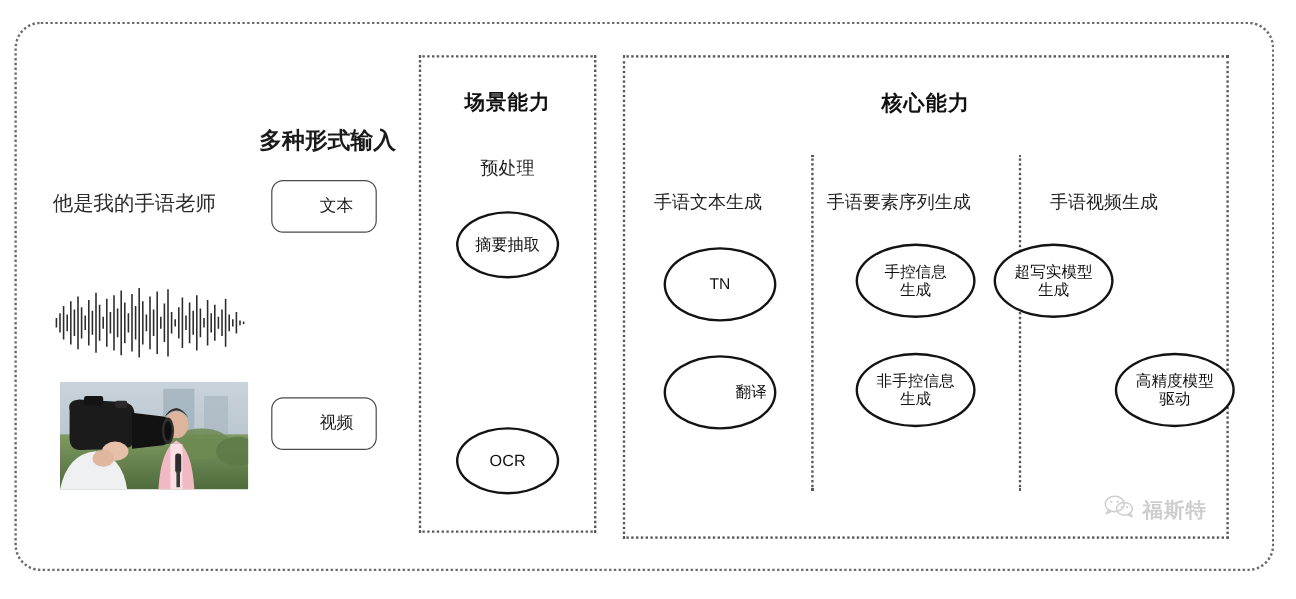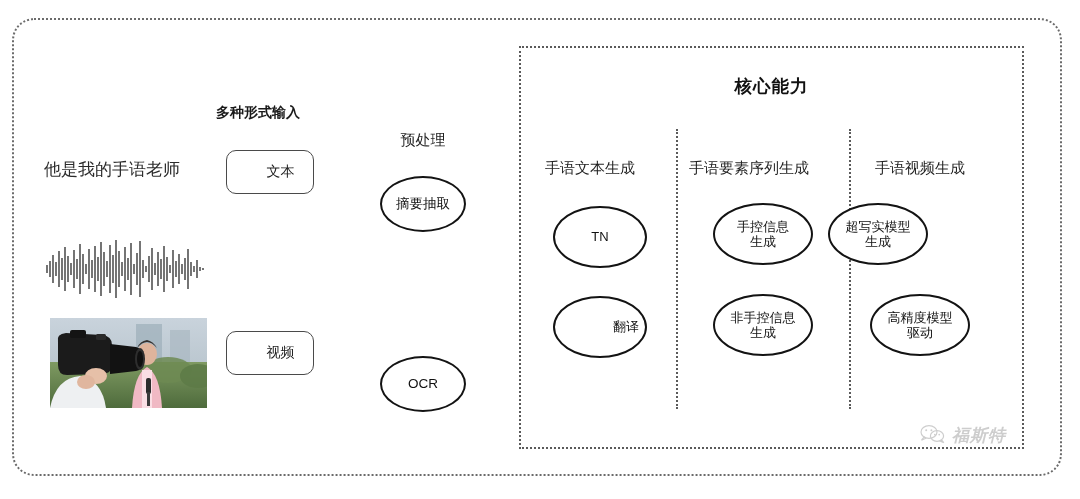--- a/index.html
+++ b/index.html
@@ -62,21 +62,21 @@
     color: #111;
   }
   #scenario-title { top: 26px; }
   #core-title { top: 26px; font-size: 17.5px; }
 
   
   #inputs-heading {
     position: absolute;
     left: 216px;
     top: 104px;
-    font-size: 14px;
+    font-size: 19px;
     font-weight: bold;
     color: #1a1a1a;
     white-space: nowrap;
   }
 
   #sample-text {
     position: absolute;
     left: 44px;
     top: 158px;
     font-size: 17px;
@@ -187,32 +187,31 @@
   }
   #divider-1 { left: 676px; }
   #divider-2 { left: 849px; }
 
   
   #e-tn        { left: 553px; top: 206px; }
   #e-translate { left: 553px; top: 296px; justify-content: flex-end; }
   #e-manual    { left: 713px; top: 203px; }
   #e-nonmanual { left: 713px; top: 294px; }
   #e-hyper     { left: 828px; top: 203px; }
-  #e-highprec  { left: 870px; top: 294px; }
+  #e-highprec  { left: 929px; top: 294px; }
 
   
   #watermark {
     position: absolute;
     left: 920px;
-    top: 424px;
+    top: 412px;
     display: flex;
-    align-items: flex-start;
+    align-items: flex-end;
     gap: 6px;
     opacity: 0.42;
-    font-style: italic;
   }
   #watermark .wm-text {
     font-size: 17px;
     color: #8a8a8a;
     letter-spacing: 1px;
     font-weight: bold;
   }
 </style>
 </head>
 <body>
@@ -330,20 +329,23 @@
 
       <path d="M60 26 l26 3 q6 1 6 8 l0 8 q0 7 -6 8 l-26 3 z" fill="#121212"></path>
       <ellipse cx="90" cy="41" rx="5" ry="11" fill="#2e2e2e"></ellipse>
       <ellipse cx="90" cy="41" rx="3" ry="8" fill="#101010"></ellipse>
 
       <ellipse cx="46" cy="58" rx="11" ry="8" fill="#e6c0a8"></ellipse>
       <ellipse cx="36" cy="64" rx="9" ry="7" fill="#e0b69e"></ellipse>
     </svg>
   </div>
 
+  <div id="scenario-panel" class="panel">
+    <div id="scenario-title" class="panel-title">场景能力</div>
+  </div>
 
   <div id="preprocess-label">预处理</div>
 
   <div id="e-summary" class="ellipse e-scn">
     <span class="label">摘要抽取</span>
   </div>
   <div id="e-ocr" class="ellipse e-scn">
     <span class="label">OCR</span>
   </div>
 

